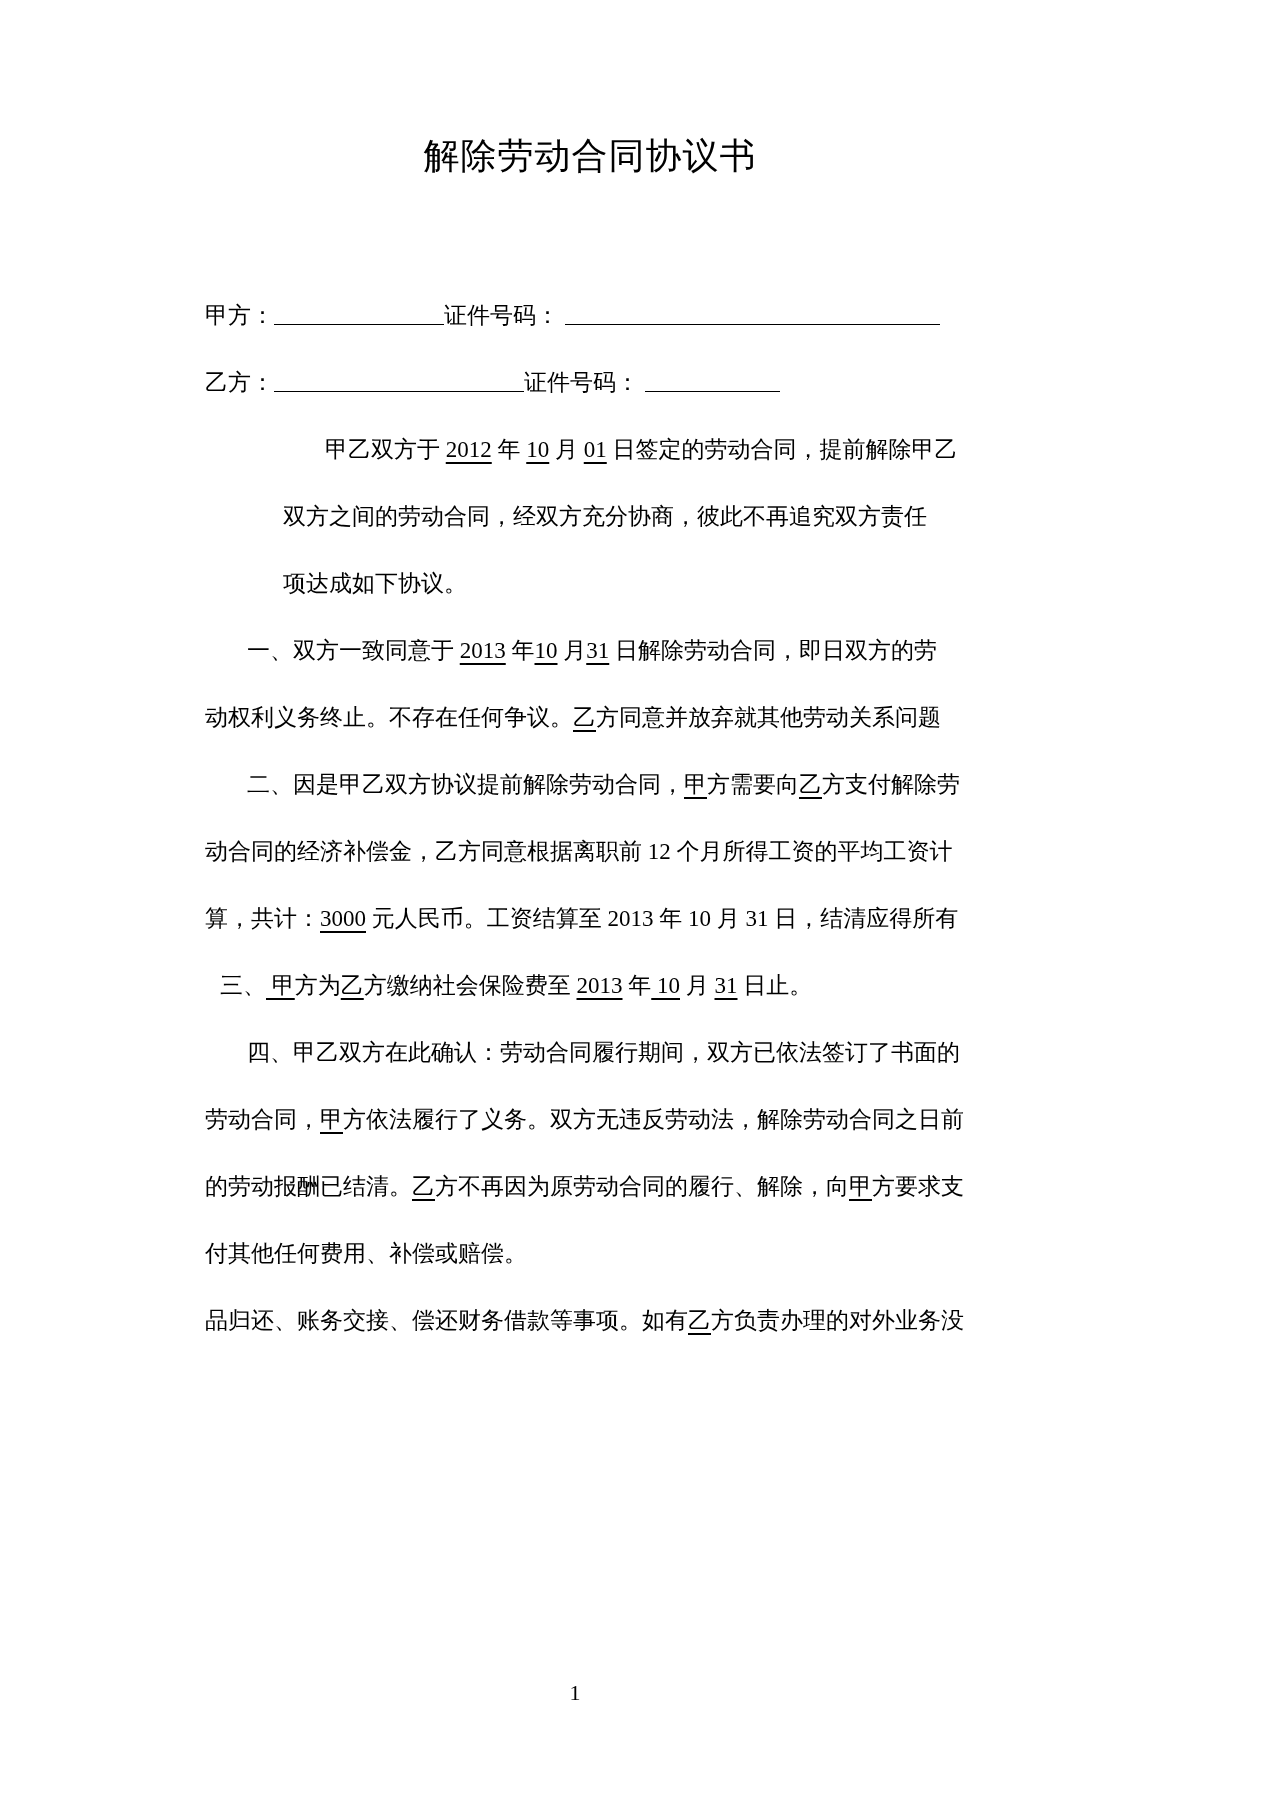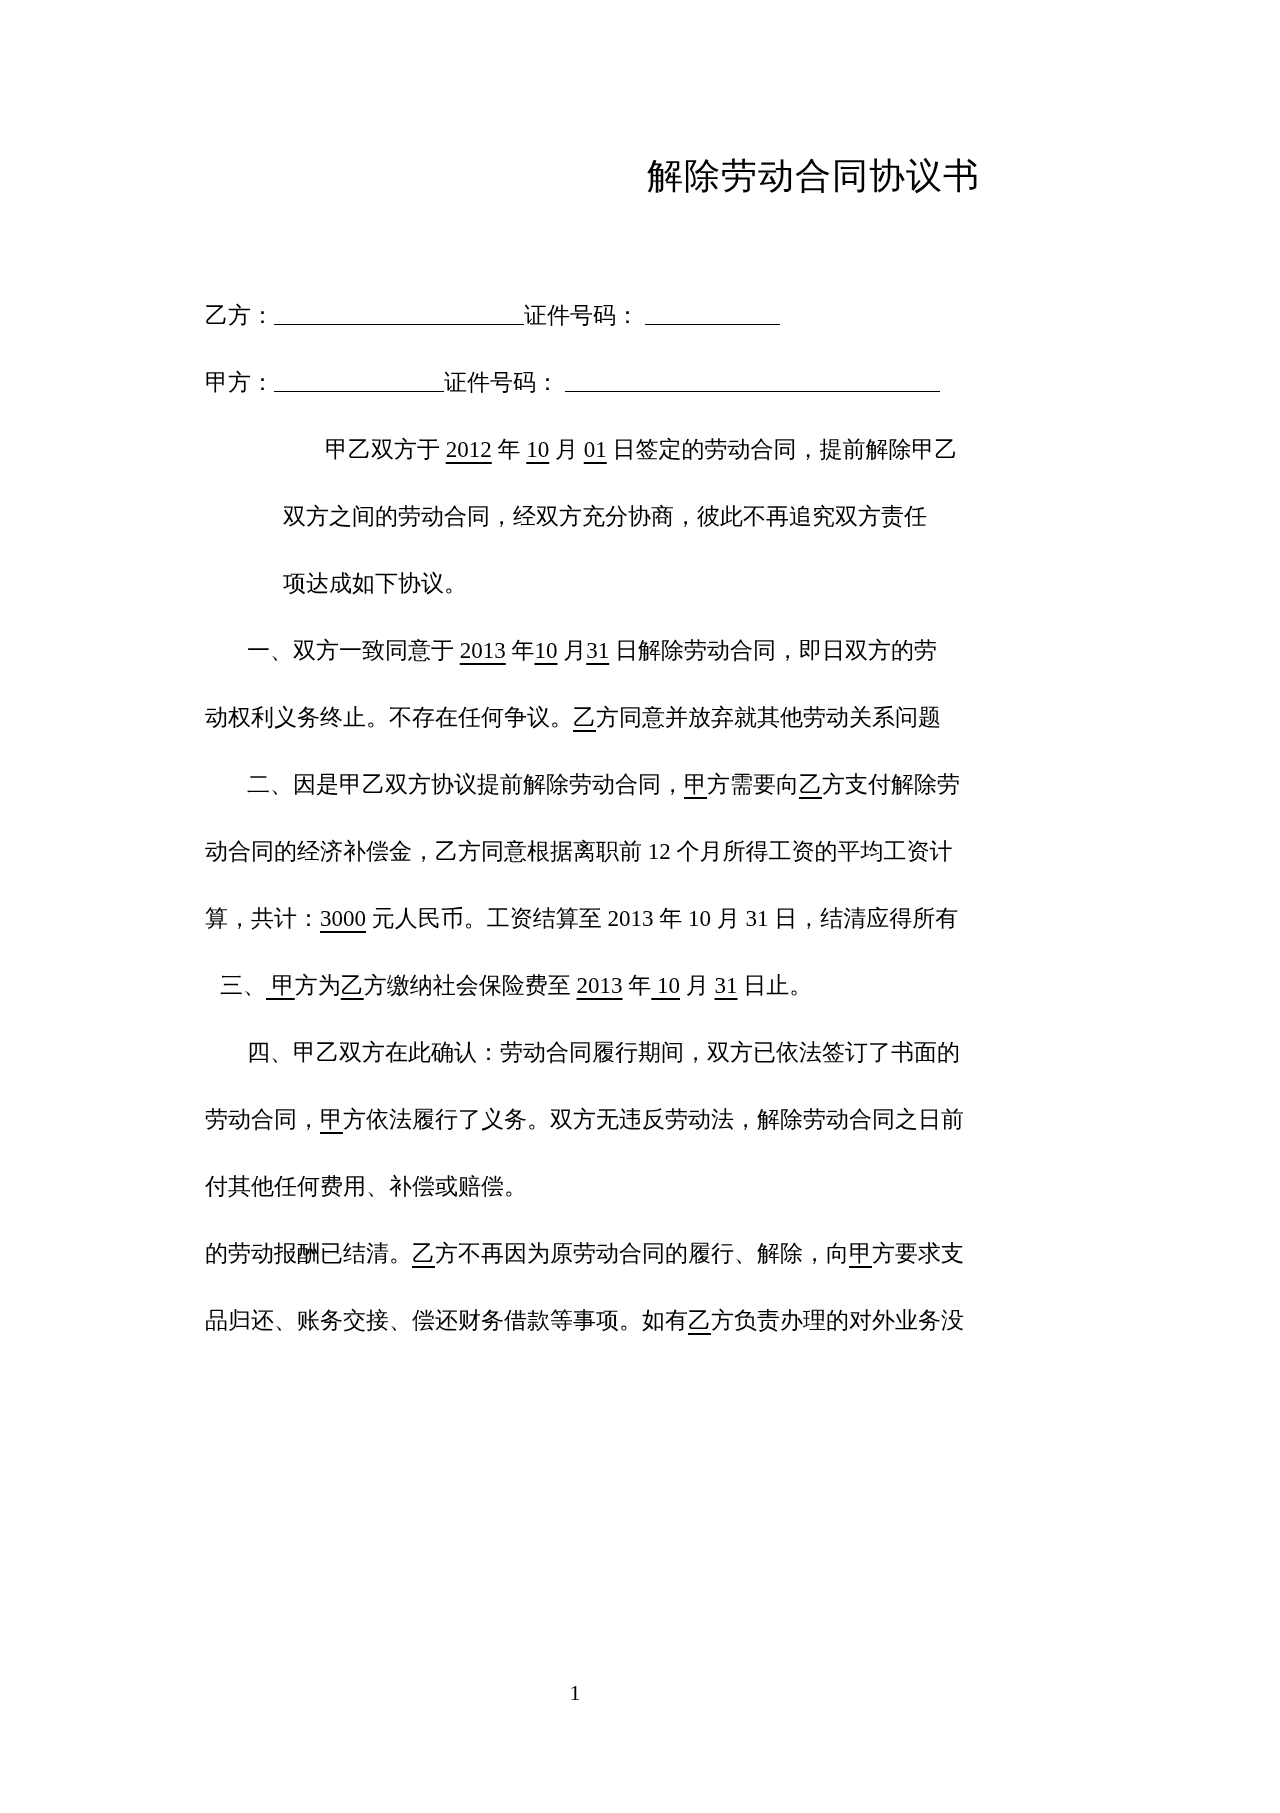--- a/index.html
+++ b/index.html
@@ -7,25 +7,25 @@
     position:relative;
     width:1280px;
     height:1813px;
     background:#ffffff;
     color:#000000;
     font-family:"Liberation Serif","DejaVu Serif",serif;
     overflow:hidden;
   }
   .doc-title{
     position:absolute;
-    top:152px;
+    top:132px;
     left:200px;
     width:780px;
     margin:0;
-    text-align:right;
+    text-align:center;
     font-size:36px;
     font-weight:400;
     letter-spacing:1px;
   }
   .doc-lines{
     position:absolute;
     top:282px;
     left:205px;
     width:760px;
   }
@@ -54,31 +54,31 @@
     text-align:center;
     font-size:22px;
   }
 </style>
 </head>
 <body>
 
 <div class="page">
   <h1 class="doc-title">解除劳动合同协议书</h1>
   <div class="doc-lines">
+      <div class="line" style="padding-left: 0px;"><span>甲方：</span><span class="blank" style="width: 170px;"></span><span>证件号码：</span><span>&nbsp;</span><span class="blank" style="width: 375px;"></span></div>
       <div class="line" style="padding-left: 0px;"><span>乙方：</span><span class="blank" style="width: 250px;"></span><span>证件号码：</span><span>&nbsp;</span><span class="blank" style="width: 135px;"></span></div>
-      <div class="line" style="padding-left: 0px;"><span>甲方：</span><span class="blank" style="width: 170px;"></span><span>证件号码：</span><span>&nbsp;</span><span class="blank" style="width: 375px;"></span></div>
       <div class="line" style="padding-left: 120px;"><span>甲乙双方于 </span><span class="u">2012</span><span> 年 </span><span class="u">10</span><span> 月 </span><span class="u">01</span><span> 日签定的劳动合同，提前解除甲乙</span></div>
       <div class="line" style="padding-left: 78px;"><span>双方之间的劳动合同，经双方充分协商，彼此不再追究双方责任</span></div>
       <div class="line" style="padding-left: 78px;"><span>项达成如下协议。</span></div>
       <div class="line" style="padding-left: 42px;"><span>一、双方一致同意于 </span><span class="u">2013</span><span> 年</span><span class="u">10</span><span> 月</span><span class="u">31</span><span> 日解除劳动合同，即日双方的劳</span></div>
       <div class="line" style="padding-left: 0px;"><span>动权利义务终止。不存在任何争议。</span><span class="u">乙</span><span>方同意并放弃就其他劳动关系问题</span></div>
       <div class="line" style="padding-left: 42px;"><span>二、因是甲乙双方协议提前解除劳动合同，</span><span class="u">甲</span><span>方需要向</span><span class="u">乙</span><span>方支付解除劳</span></div>
       <div class="line" style="padding-left: 0px;"><span>动合同的经济补偿金，乙方同意根据离职前 12 个月所得工资的平均工资计</span></div>
       <div class="line" style="padding-left: 0px;"><span>算，共计：</span><span class="u">3000</span><span> 元人民币。工资结算至 2013 年 10 月 31 日，结清应得所有</span></div>
       <div class="line" style="padding-left: 15px;"><span>三、</span><span class="u">&nbsp;甲</span><span>方为</span><span class="u">乙</span><span>方缴纳社会保险费至 </span><span class="u">2013</span><span> 年</span><span class="u">&nbsp;10</span><span> 月 </span><span class="u">31</span><span> 日止。</span></div>
       <div class="line" style="padding-left: 42px;"><span>四、甲乙双方在此确认：劳动合同履行期间，双方已依法签订了书面的</span></div>
       <div class="line" style="padding-left: 0px;"><span>劳动合同，</span><span class="u">甲</span><span>方依法履行了义务。双方无违反劳动法，解除劳动合同之日前</span></div>
+      <div class="line" style="padding-left: 0px;"><span>的劳动报酬已结清。</span><span class="u">乙</span><span>方不再因为原劳动合同的履行、解除，向</span><span class="u">甲</span><span>方要求支</span></div>
       <div class="line" style="padding-left: 0px;"><span>付其他任何费用、补偿或赔偿。</span></div>
-      <div class="line" style="padding-left: 0px;"><span>的劳动报酬已结清。</span><span class="u">乙</span><span>方不再因为原劳动合同的履行、解除，向</span><span class="u">甲</span><span>方要求支</span></div>
       <div class="line" style="padding-left: 0px;"><span>品归还、账务交接、偿还财务借款等事项。如有</span><span class="u">乙</span><span>方负责办理的对外业务没</span></div>
     </div>
   <div class="page-footer">1</div>
 </div>
 
 </body></html>

